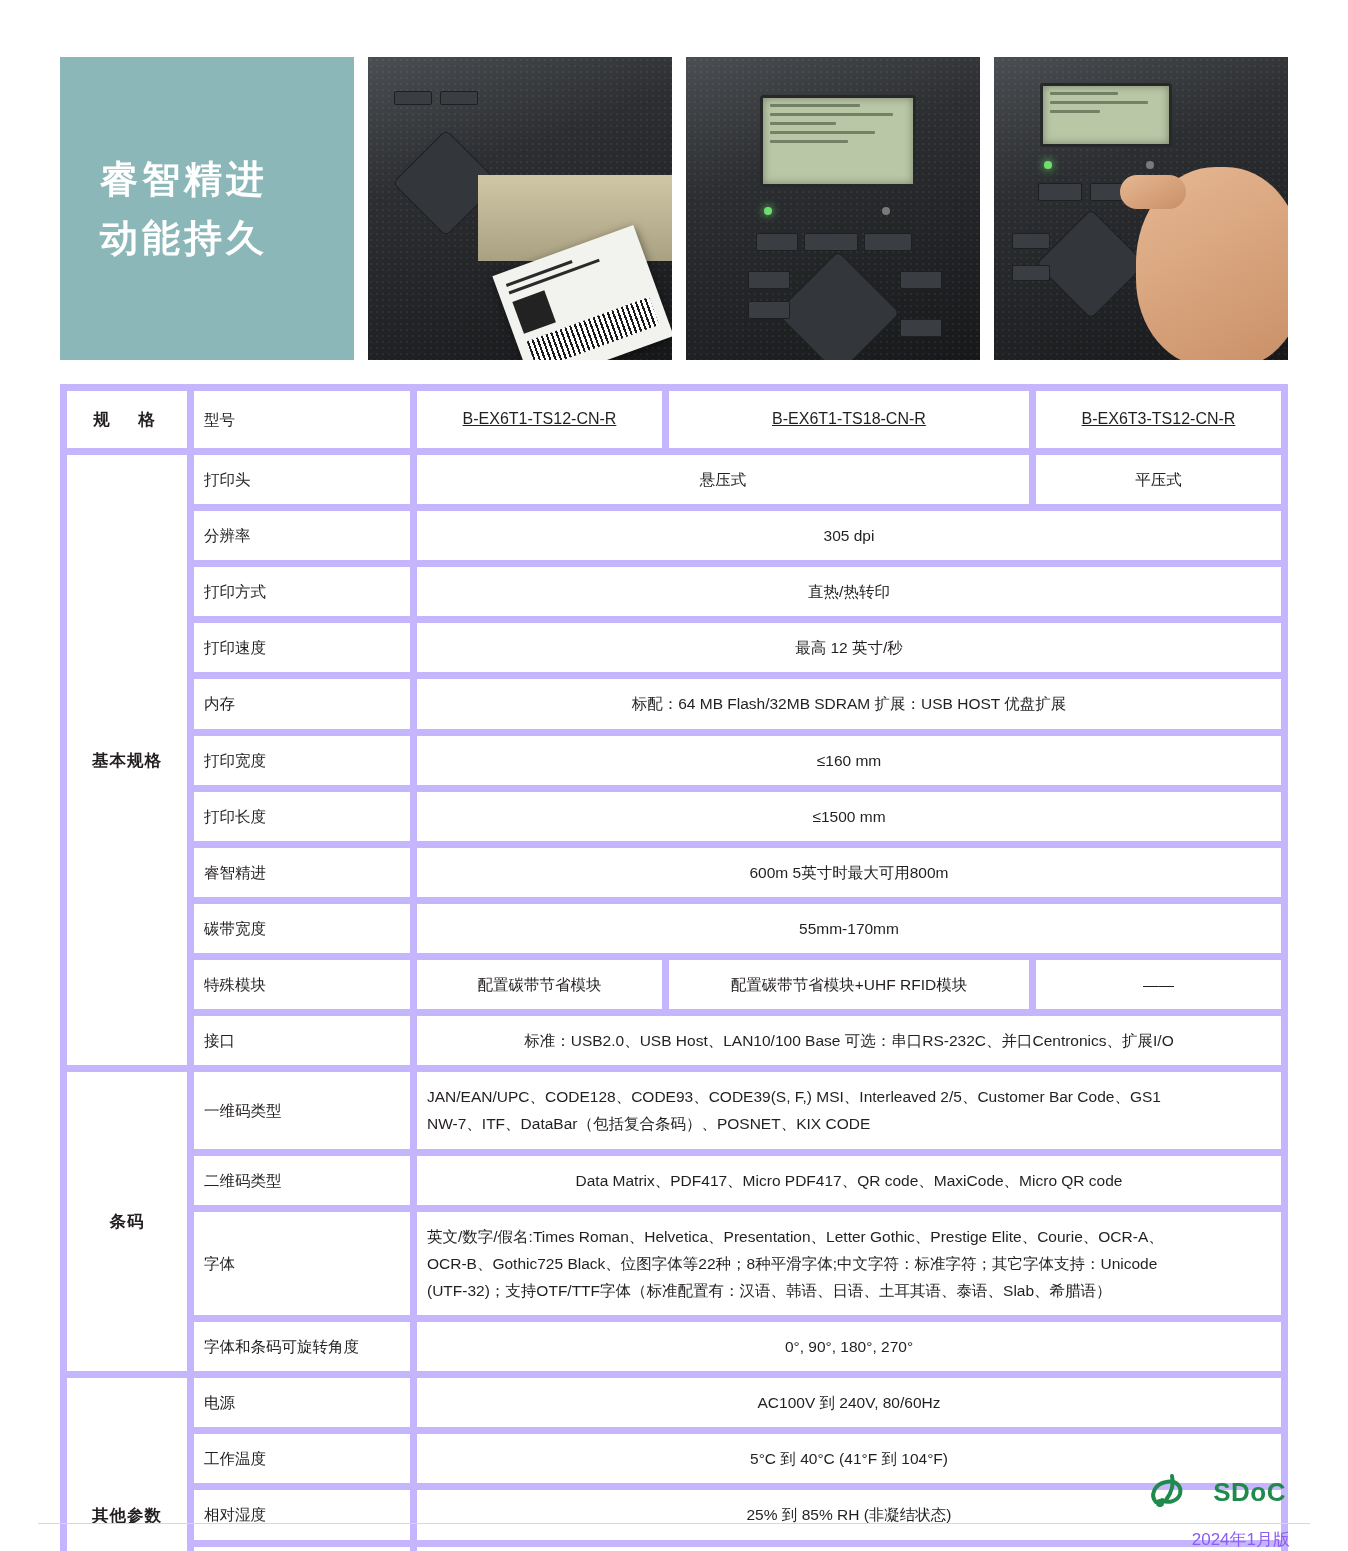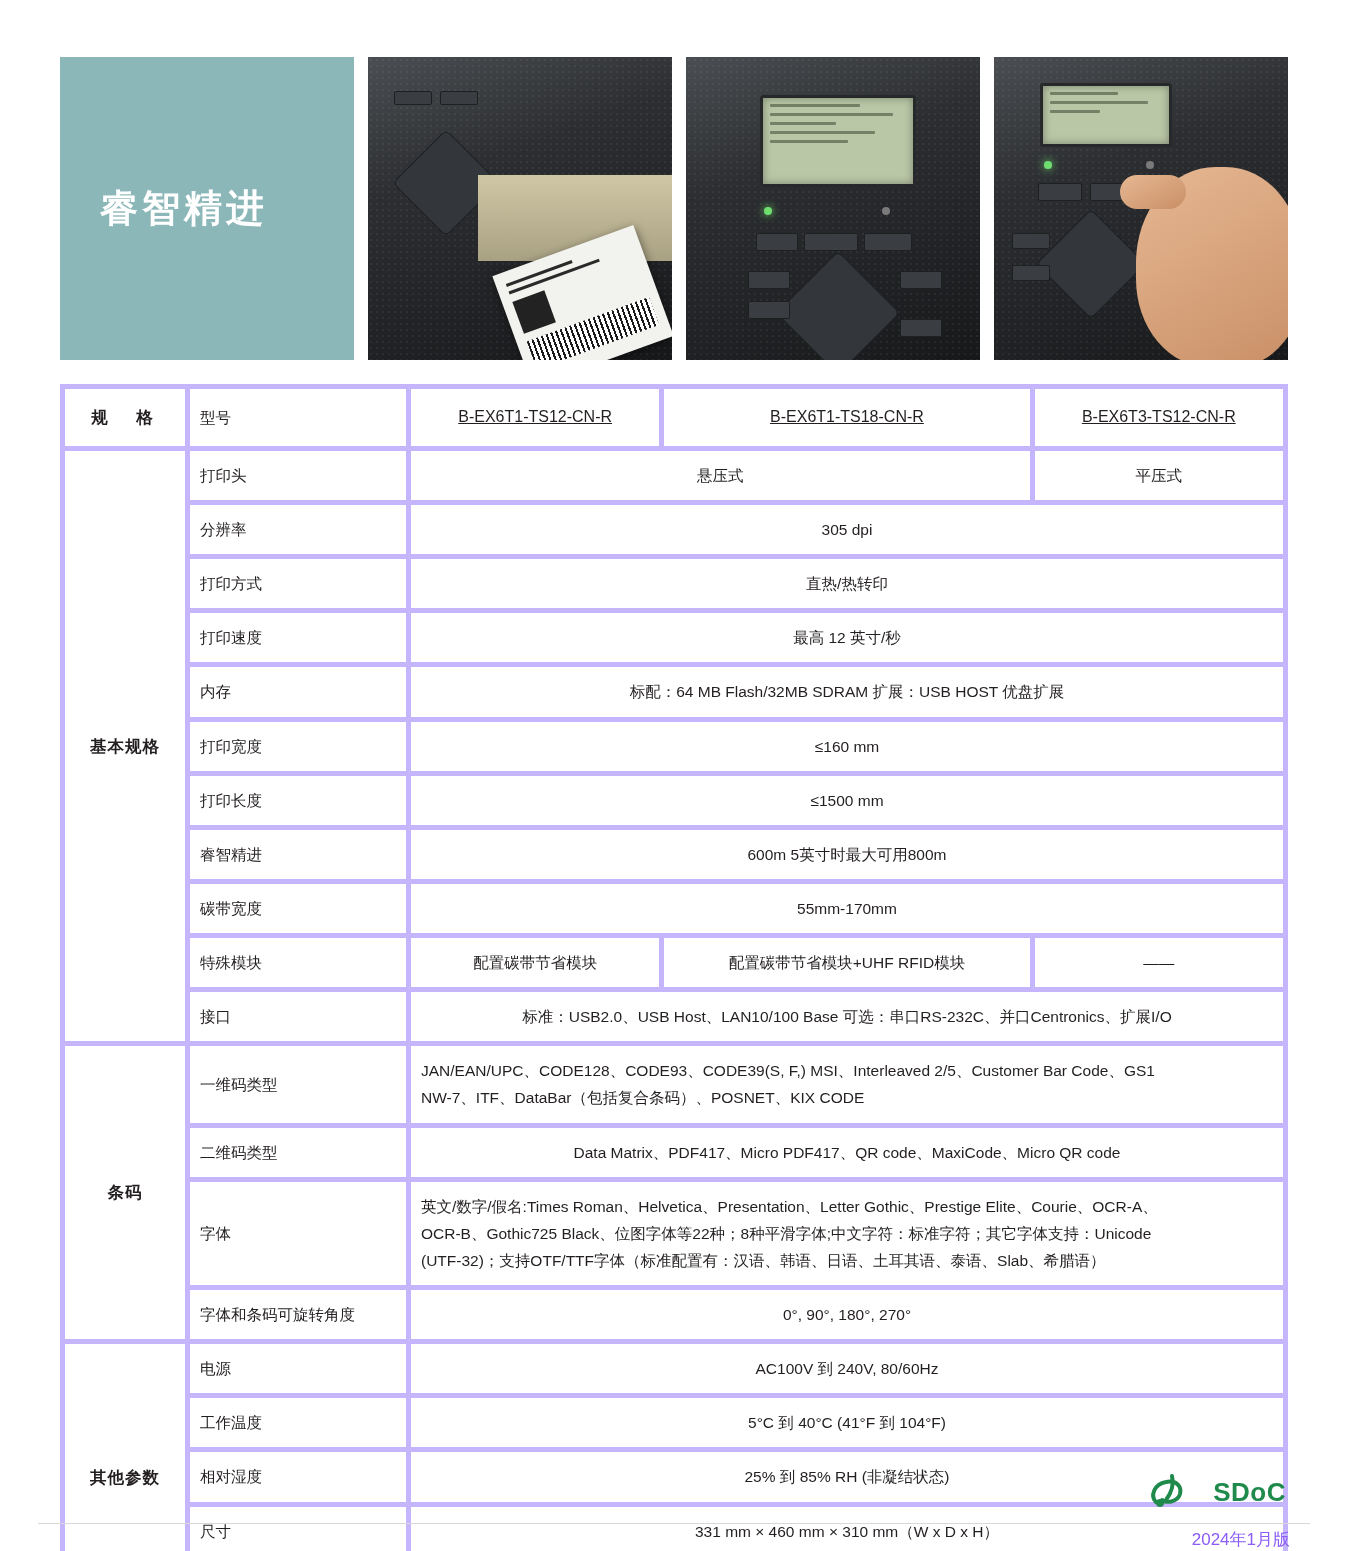--- a/index.html
+++ b/index.html
@@ -122,21 +122,21 @@
   table.spec {
     position: absolute;
     left: 60px;
     top: 384px;
     width: 1228px;
     border-collapse: collapse;
     font-size: 15.5px;
     color: #231f20;
   }
   table.spec td {
-    border: 5px solid #c4b5fd;
+    border: 7px solid #c4b5fd;
     padding: 11px 10px;
     vertical-align: middle;
     line-height: 1.75;
   }
   td.grp {
     width: 100px;
     text-align: center;
     font-weight: bold;
     font-size: 16.5px;
     letter-spacing: 1px;
@@ -197,20 +197,21 @@
   }
 </style>
 </head>
 <body>
 
 <div class="page">
 
   <div class="hero">
     <div class="hero-slogan">
       <div class="line">睿智精进</div>
+      <div class="line">动能持久</div>
     </div>
 
     <div class="hero-photo photo-1">
       <div class="pr-body"></div>
       <div class="pr-dots"></div>
       <div class="pr-btn" style="left:26px;top:34px;width:36px;height:12px;"></div>
       <div class="pr-btn" style="left:72px;top:34px;width:36px;height:12px;"></div>
       <div class="pr-pad" style="left:40px;top:88px;width:74px;height:74px;"></div>
       <div style="position:absolute;left:110px;top:118px;width:196px;height:86px;background:linear-gradient(180deg,#cfc7a4,#a9a183);"></div>
       <div class="pr-label" style="left:140px;top:190px;width:150px;height:118px;transform:rotate(-20deg);">

